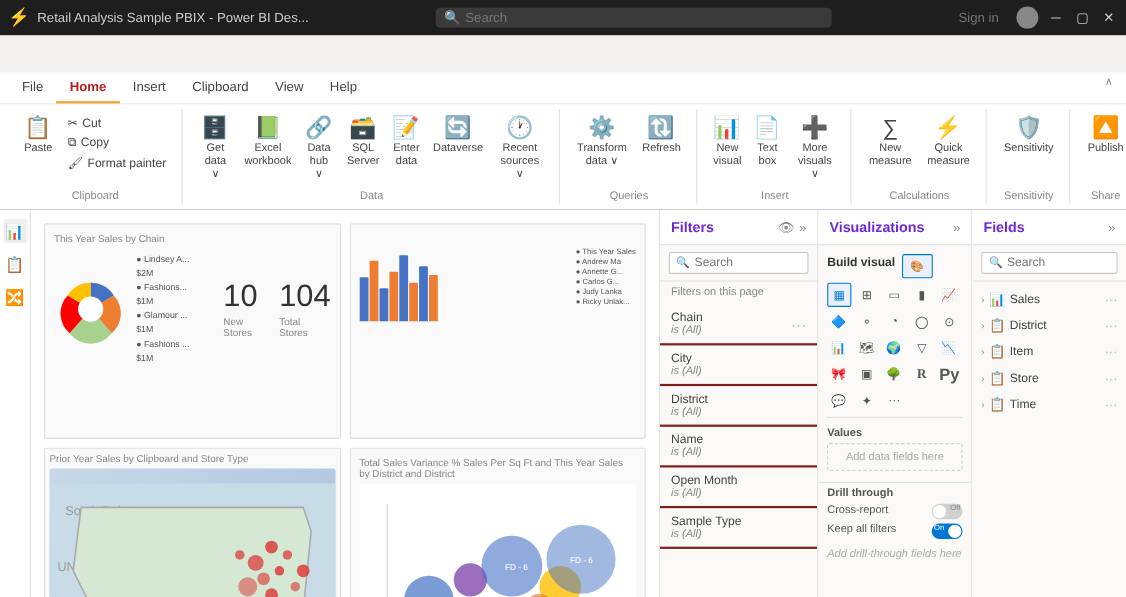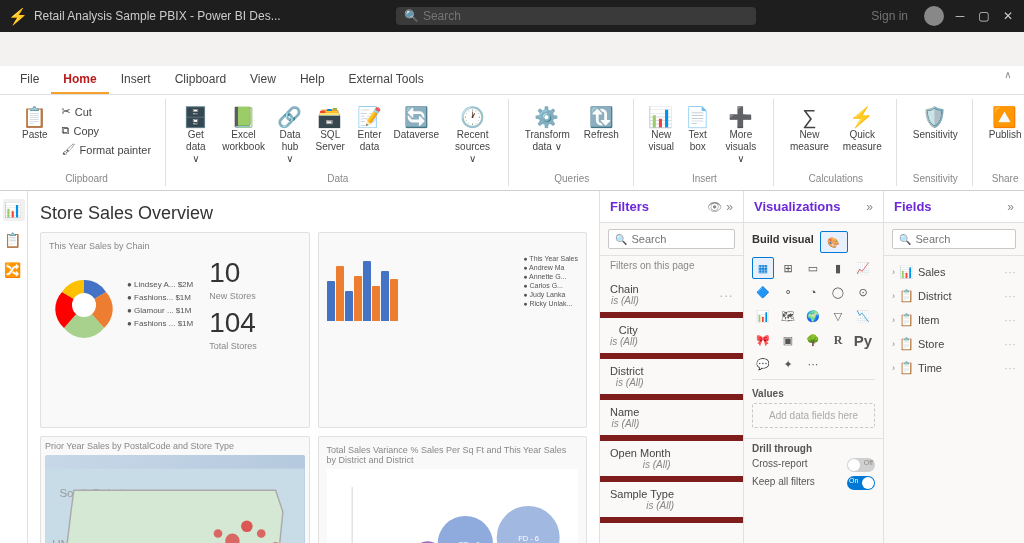--- a/index.html
+++ b/index.html
@@ -63,21 +63,21 @@
     .filters-panel { width: 145px; background: #faf9f8; border-left: 1px solid #e0e0e0; border-right: 1px solid #e0e0e0; display: flex; flex-direction: column; overflow: hidden; }
     .panel-header { display: flex; align-items: center; justify-content: space-between; padding: 8px 10px; border-bottom: 1px solid #e0e0e0; background: #fff; }
     .panel-title { font-size: 13px; font-weight: 600; color: #6d28d9; }
     .panel-header-icons { display: flex; gap: 4px; }
     .panel-icon { font-size: 12px; color: #888; cursor: pointer; }
     .filter-search { padding: 6px 8px; border-bottom: 1px solid #e0e0e0; }
     .filter-search-box { display: flex; align-items: center; border: 1px solid #c8c8c8; border-radius: 2px; padding: 3px 6px; background: #fff; gap: 4px; }
     .filter-search-box input { border: none; outline: none; font-size: 11px; width: 80px; }
     .filters-content { flex: 1; overflow-y: auto; padding: 4px 0; }
     .filter-section-label { font-size: 10px; color: #888; padding: 4px 10px 2px; }
-    .filter-item { padding: 6px 10px; border-bottom: 6px solid #7f1d1d; cursor: pointer; text-align: right; }
+    .filter-item { padding: 6px 10px; border-bottom: 2px solid #7f1d1d; cursor: pointer; }
     .filter-item-name { font-size: 11px; color: #444; font-weight: 500; }
     .filter-item-value { font-size: 10px; color: #888; font-style: italic; }
     .add-data-fields { padding: 8px 10px; font-size: 11px; color: #888; font-style: italic; border-top: 1px solid #e0e0e0; }
 
     
     .viz-panel { width: 140px; background: #faf9f8; border-right: 1px solid #e0e0e0; display: flex; flex-direction: column; overflow: hidden; }
     .viz-build { padding: 8px 8px 4px; }
     .viz-build-title { font-size: 11px; font-weight: 600; color: #333; margin-bottom: 6px; }
     .viz-icons-grid { display: grid; grid-template-columns: repeat(5, 1fr); gap: 2px; margin-bottom: 4px; }
     .viz-icon-btn { width: 22px; height: 22px; display: flex; align-items: center; justify-content: center; cursor: pointer; border: 1px solid transparent; border-radius: 2px; font-size: 11px; color: #555; }
@@ -137,21 +137,20 @@
 </div>
 
 <div class="ribbon">
   <div class="ribbon-tabs">
     <div class="ribbon-tab">File</div>
     <div class="ribbon-tab active">Home</div>
     <div class="ribbon-tab">Insert</div>
     <div class="ribbon-tab">Clipboard</div>
     <div class="ribbon-tab">View</div>
     <div class="ribbon-tab">Help</div>
-    <div class="ribbon-tab">External Tools</div>
     <button class="collapse-btn" style="margin-left:auto;">∧</button>
   </div>
   <div class="ribbon-content">
 
     <div class="ribbon-group">
       <div class="ribbon-group-items">
         <div style="display:flex;gap:2px;">
           <div style="display:flex;flex-direction:column;align-items:center;">
             <button class="ribbon-btn">
               <span class="icon">📋</span>
@@ -273,42 +272,41 @@
 <div class="main-layout">
 
   <div class="nav-sidebar">
     <div class="nav-icon active">📊</div>
     <div class="nav-icon">📋</div>
     <div class="nav-icon">🔀</div>
   </div>
 
   <div class="canvas-area">
     <div class="report-canvas">
-      <div class="store-sales-title">Store Sales Overview</div>
       <div class="report-grid">
 
         <div class="report-widget" style="display:flex;flex-direction:column;gap:4px;">
           <div class="widget-title">This Year Sales by Chain</div>
           <div style="display:flex;gap:8px;align-items:center;">
             <svg class="pie" viewBox="0 0 70 70">
               <circle cx="35" cy="35" r="25" fill="#d0d0d0"></circle>
               <path d="M35,35 L35,10 A25,25 0 0,1 57,22 Z" fill="#4472c4"></path>
               <path d="M35,35 L57,22 A25,25 0 0,1 55,58 Z" fill="#ed7d31"></path>
               <path d="M35,35 L55,58 A25,25 0 0,1 15,58 Z" fill="#a9d18e"></path>
               <path d="M35,35 L15,58 A25,25 0 0,1 13,22 Z" fill="#ff0000"></path>
               <path d="M35,35 L13,22 A25,25 0 0,1 35,10 Z" fill="#ffc000"></path>
               <circle cx="35" cy="35" r="12" fill="#fff"></circle>
             </svg>
             <div style="font-size:8px;color:#555;line-height:1.6;">
               <div>● Lindsey A... $2M</div>
               <div>● Fashions... $1M</div>
               <div>● Glamour ... $1M</div>
               <div>● Fashions ... $1M</div>
             </div>
-            <div style="display:flex;flex-direction:column;gap:8px;margin-left:8px;">
+            <div style="display:flex;flex-direction:row;gap:8px;margin-left:8px;">
               <div class="kpi-section">
                 <div class="kpi-number">10</div>
                 <div class="kpi-label">New Stores</div>
               </div>
               <div class="kpi-section">
                 <div class="kpi-number">104</div>
                 <div class="kpi-label">Total Stores</div>
               </div>
             </div>
           </div>
@@ -331,21 +329,21 @@
               <div>● Andrew Ma</div>
               <div>● Annette G...</div>
               <div>● Carlos G...</div>
               <div>● Judy Lanka</div>
               <div>● Ricky Unlak...</div>
             </div>
           </div>
         </div>
 
         <div class="report-widget" style="padding:4px;">
-          <div class="widget-title">Prior Year Sales by PostalCode and Store Type</div>
+          <div class="widget-title">Prior Year Sales by Clipboard and Store Type</div>
           <div class="map-bg">
             <svg viewBox="0 0 180 110" width="100%" height="100%">
               <rect width="180" height="110" fill="#c8dce8"></rect>
               <text x="10" y="20" font-size="8" fill="#999">South Dakota</text>
               <text x="5" y="55" font-size="8" fill="#999">UNITED STATES</text>
 
               <path d="M20,15 L160,15 L165,30 L160,80 L150,90 L80,92 L50,85 L25,75 L15,55 L18,30 Z" fill="#d4e8d4" stroke="#aaa" stroke-width="1"></path>
 
               <circle cx="140" cy="40" r="4" fill="rgba(220,50,50,0.8)"></circle>
               <circle cx="130" cy="50" r="5" fill="rgba(220,50,50,0.7)"></circle>
@@ -510,20 +508,21 @@
           <span style="position:absolute;right:2px;top:1px;font-size:7px;color:#888;">Off</span>
         </div>
       </div>
       <div class="drill-toggle-row">
         <span class="drill-label">Keep all filters</span>
         <div class="toggle on">
           <div class="toggle-thumb"></div>
           <span style="position:absolute;left:2px;top:1px;font-size:7px;color:#fff;">On</span>
         </div>
       </div>
+      <div class="drill-add">Add drill-through fields here</div>
     </div>
   </div>
 
   <div class="fields-panel">
     <div class="panel-header">
       <span class="panel-title">Fields</span>
       <div class="panel-header-icons">
         <span class="panel-icon">»</span>
       </div>
     </div>

